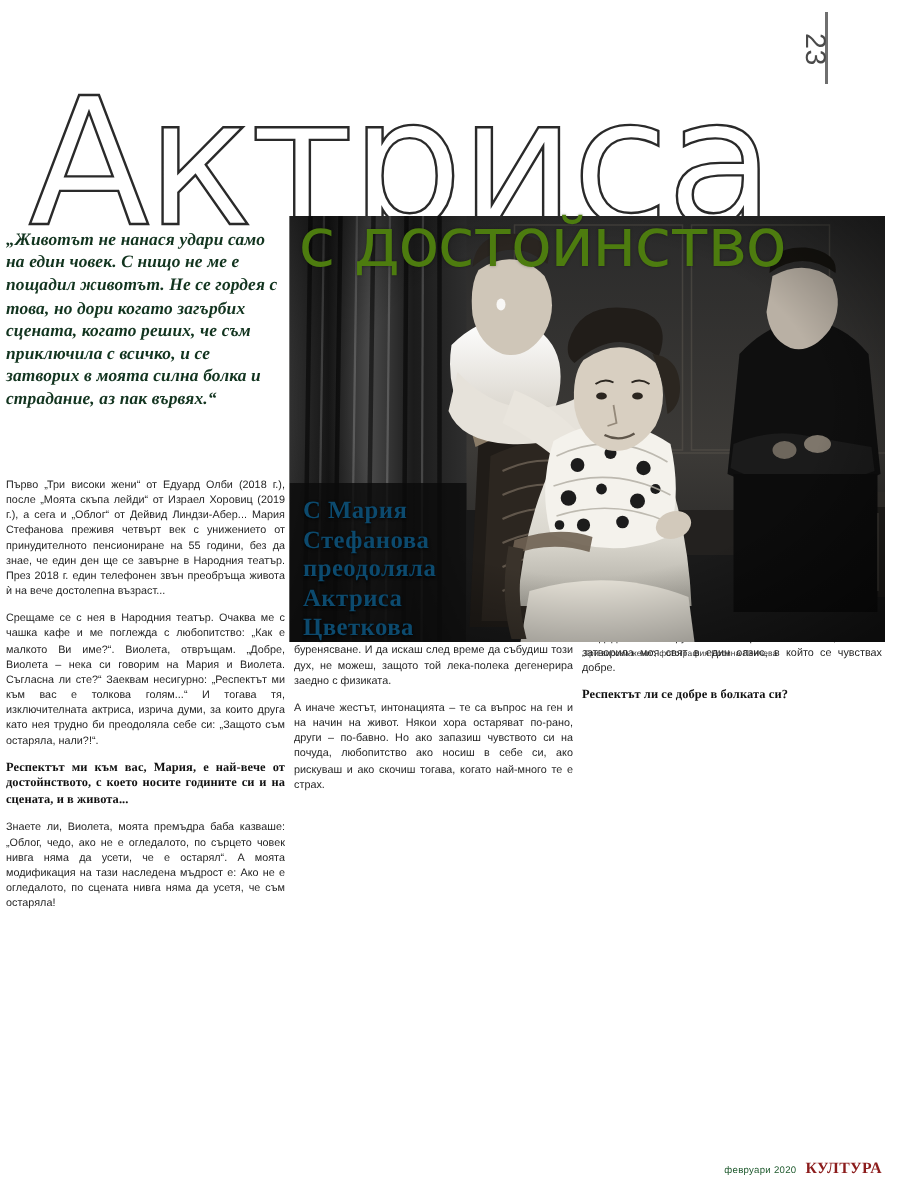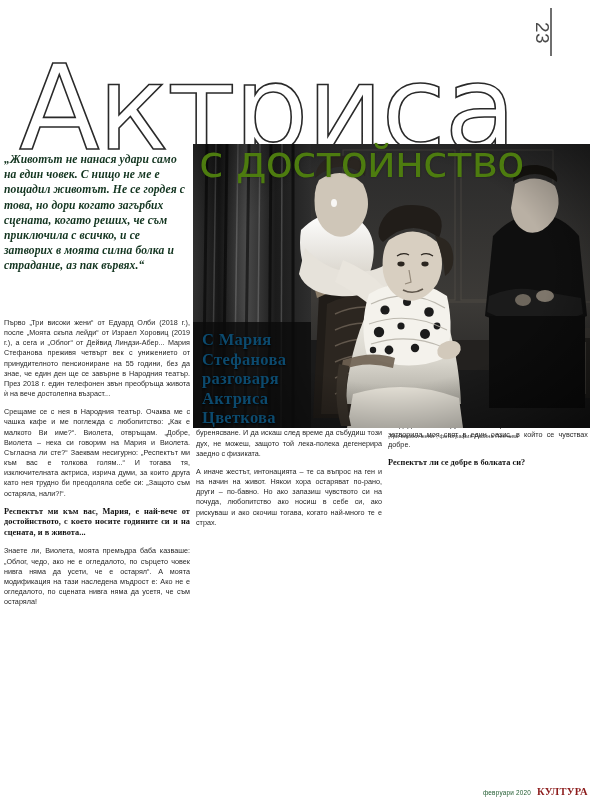--- a/index.html
+++ b/index.html
@@ -163,21 +163,21 @@
     line-height: 10.6px;
     color: #111111;
     margin: 0 0 8px 0;
     text-align: justify;
   }
 
   
   #footer {
     position: absolute;
     right: 12px;
-    bottom: 3px;
+    bottom: 15px;
     display: flex;
     align-items: baseline;
     gap: 6px;
   }
   #footer-date {
     font-size: 6.4px;
     color: #1f5a2e;
     letter-spacing: 0.2px;
   }
   #footer-brand {
@@ -351,21 +351,21 @@
 
       <rect x="0" y="178" width="118" height="106" fill="#0b0b0b" opacity="0.82"></rect>
     </svg>
   </div>
 
   <div id="headline-solid">с достойнство</div>
 
   <div id="byline">
     <div>С Мария</div>
     <div>Стефанова</div>
-    <div>разговаря</div>
+    <div>преодоляла</div>
     <div>Актриса</div>
     <div>Цветкова</div>
   </div>
 
   <div id="photo-caption">„Три високи жени“, фотография Росина Пенчева</div>
 
   <div id="pullquote">„Животът не нанася удари само на един човек. С нищо не ме е пощадил животът. Не се гордея с това, но дори когато загърбих сцената, когато реших, че съм приключила с всичко, и се затворих в моята силна болка и страдание, аз пак вървях.“</div>
 
   <div class="column" id="col-left">
     <p>Първо „Три високи жени“ от Едуард Олби (2018 г.), после „Моята скъпа лейди“ от Израел Хоровиц (2019 г.), а сега и „Облог“ от Дейвид Линдзи-Абер... Мария Стефанова преживя четвърт век с унижението от принудителното пенсиониране на 55 години, без да знае, че един ден ще се завърне в Народния театър. През 2018 г. един телефонен звън преобръща живота ѝ на вече достолепна възраст...</p>

